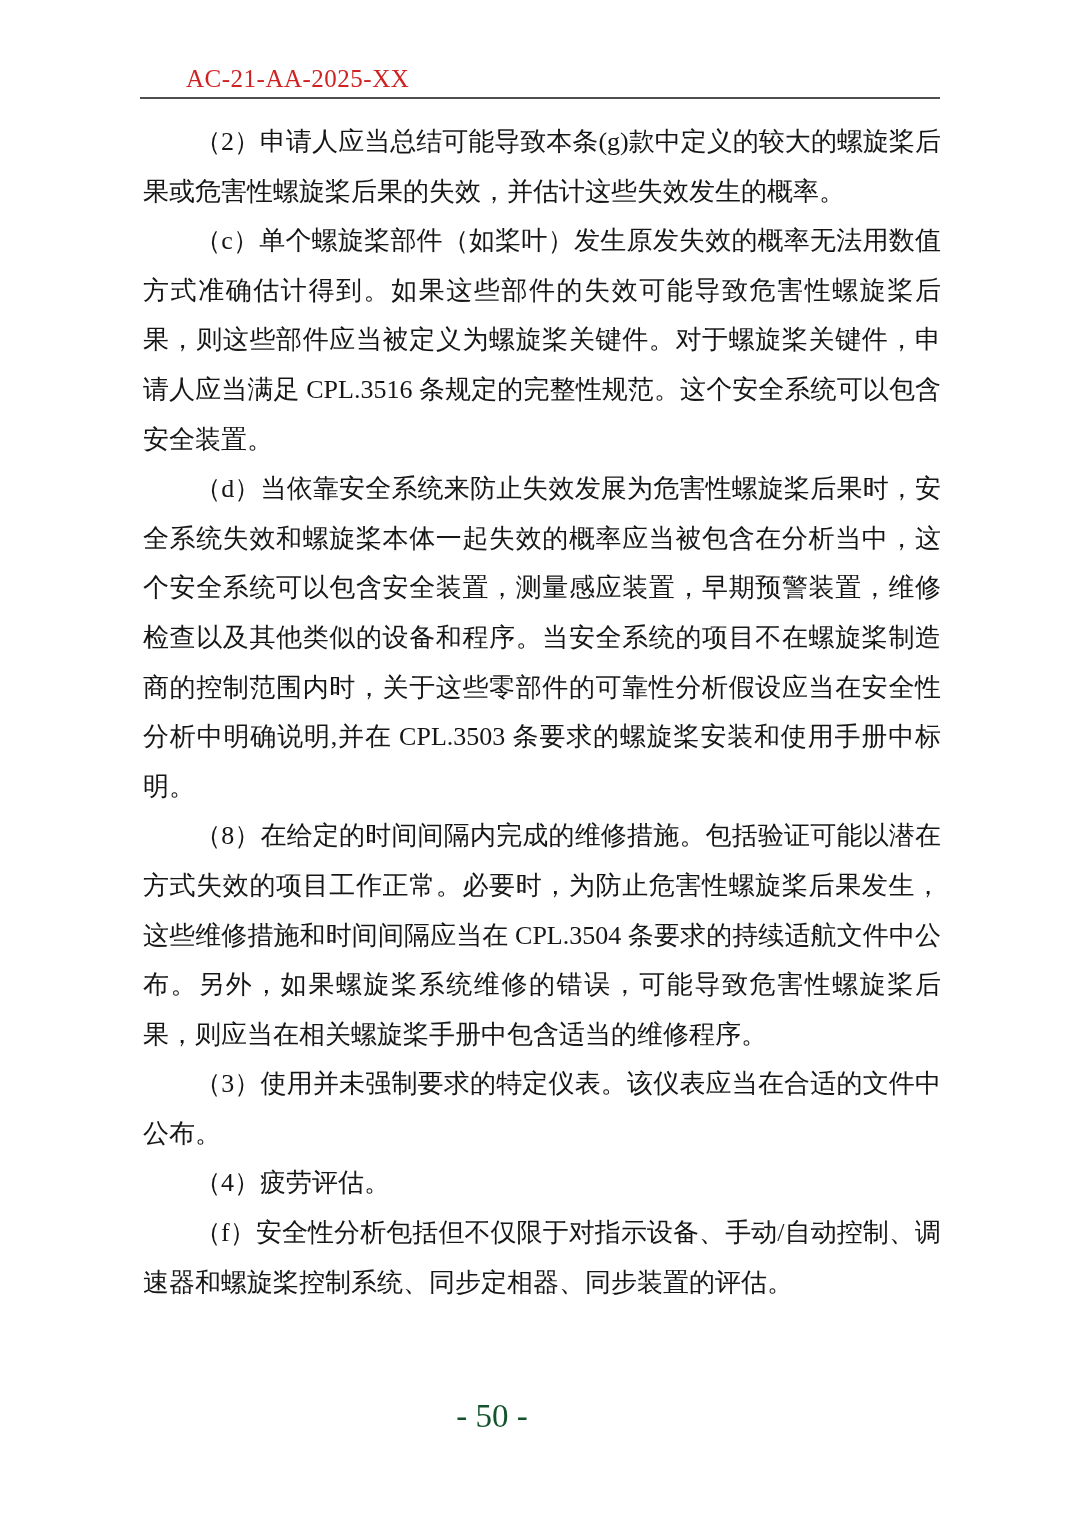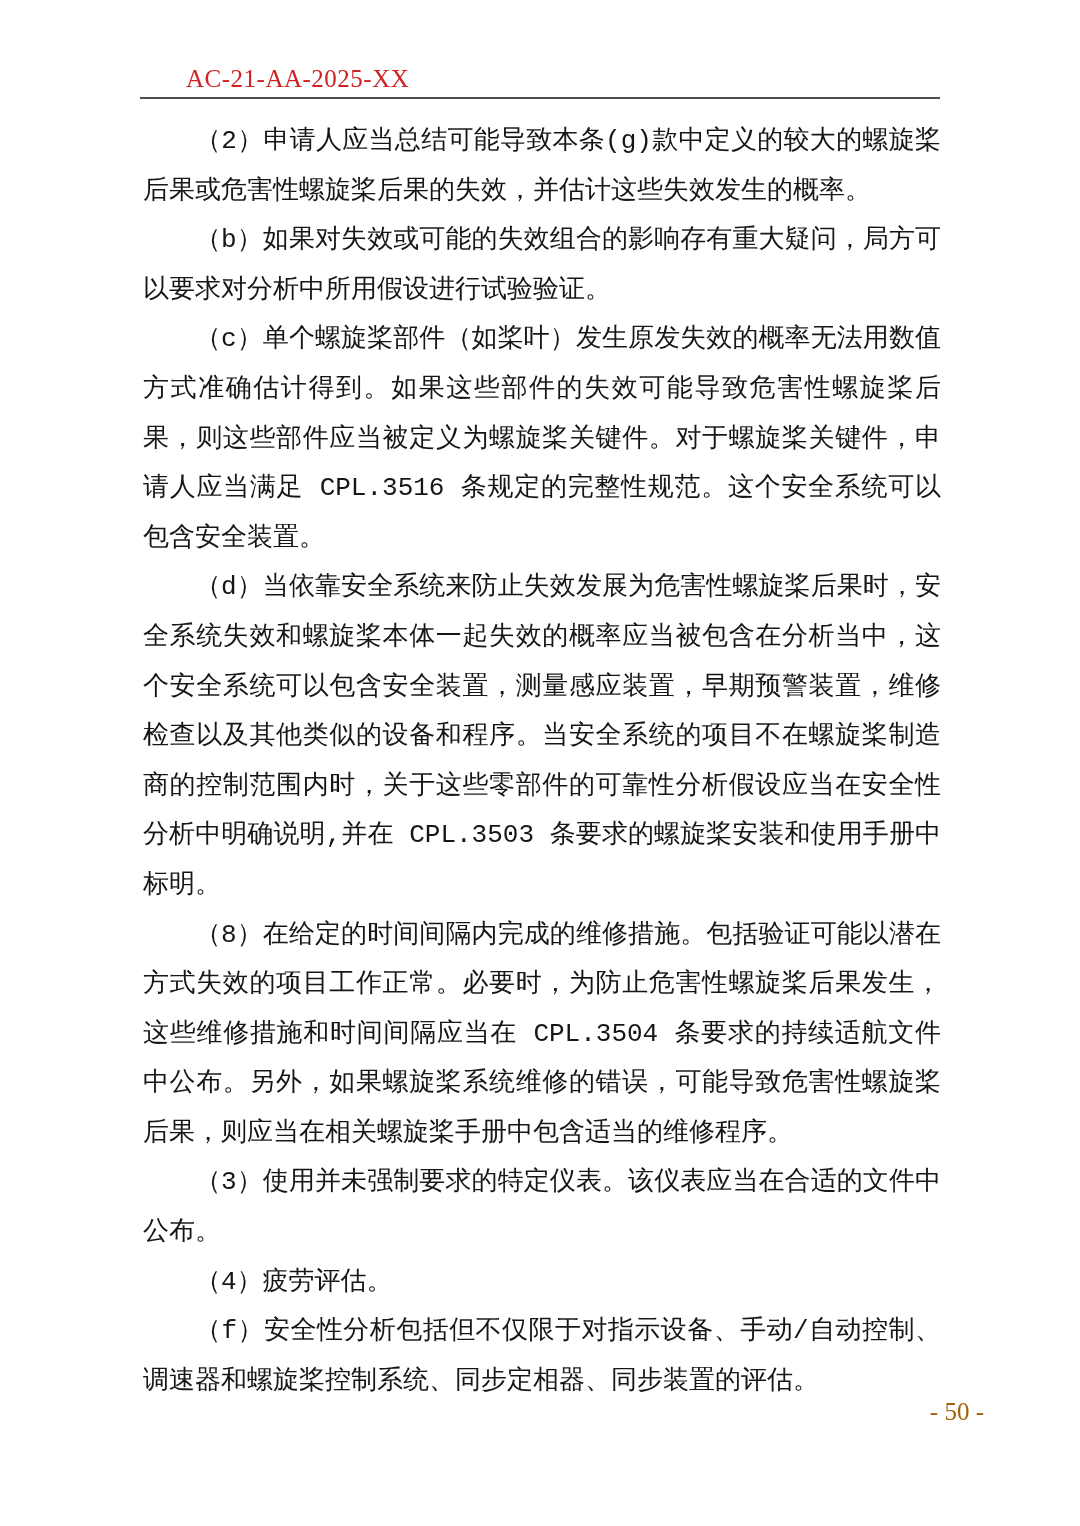--- a/index.html
+++ b/index.html
@@ -38,44 +38,42 @@
     top: 117px;
     width: 798px;
     font-size: 26px;
     line-height: 49.6px;
     text-align: justify;
     text-justify: inter-ideograph;
   }
   .content p {
     margin: 0;
     text-indent: 2em;
-    font-family: Liberation Mono, monospace;
   }
   .footer {
     position: absolute;
     top: 1398px;
     left: 0;
     width: 100%;
-    text-align: right;
-    font-size: 25px;
-    color: #a16207;
+    text-align: center;
+    font-size: 33px;
+    color: #14532d;
   }
 </style>
 </head>
 <body>
 
 <div class="page">
 
   <div class="header">
     <span class="header-text">AC-21-AA-2025-XX</span>
   </div>
 
   <div class="content">
     <p>（2）申请人应当总结可能导致本条(g)款中定义的较大的螺旋桨后果或危害性螺旋桨后果的失效，并估计这些失效发生的概率。</p>
-    <p>（b）如果对失效或可能的失效组合的影响存有重大疑问，局方可以要求对分析中所用假设进行试验验证。</p>
     <p>（c）单个螺旋桨部件（如桨叶）发生原发失效的概率无法用数值方式准确估计得到。如果这些部件的失效可能导致危害性螺旋桨后果，则这些部件应当被定义为螺旋桨关键件。对于螺旋桨关键件，申请人应当满足 CPL.3516 条规定的完整性规范。这个安全系统可以包含安全装置。</p>
     <p>（d）当依靠安全系统来防止失效发展为危害性螺旋桨后果时，安全系统失效和螺旋桨本体一起失效的概率应当被包含在分析当中，这个安全系统可以包含安全装置，测量感应装置，早期预警装置，维修检查以及其他类似的设备和程序。当安全系统的项目不在螺旋桨制造商的控制范围内时，关于这些零部件的可靠性分析假设应当在安全性分析中明确说明,并在 CPL.3503 条要求的螺旋桨安装和使用手册中标明。</p>
     <p>（8）在给定的时间间隔内完成的维修措施。包括验证可能以潜在方式失效的项目工作正常。必要时，为防止危害性螺旋桨后果发生，这些维修措施和时间间隔应当在 CPL.3504 条要求的持续适航文件中公布。另外，如果螺旋桨系统维修的错误，可能导致危害性螺旋桨后果，则应当在相关螺旋桨手册中包含适当的维修程序。</p>
     <p>（3）使用并未强制要求的特定仪表。该仪表应当在合适的文件中公布。</p>
     <p>（4）疲劳评估。</p>
     <p>（f）安全性分析包括但不仅限于对指示设备、手动/自动控制、调速器和螺旋桨控制系统、同步定相器、同步装置的评估。</p>
   </div>
 
   <div class="footer">- 50 -</div>
 

